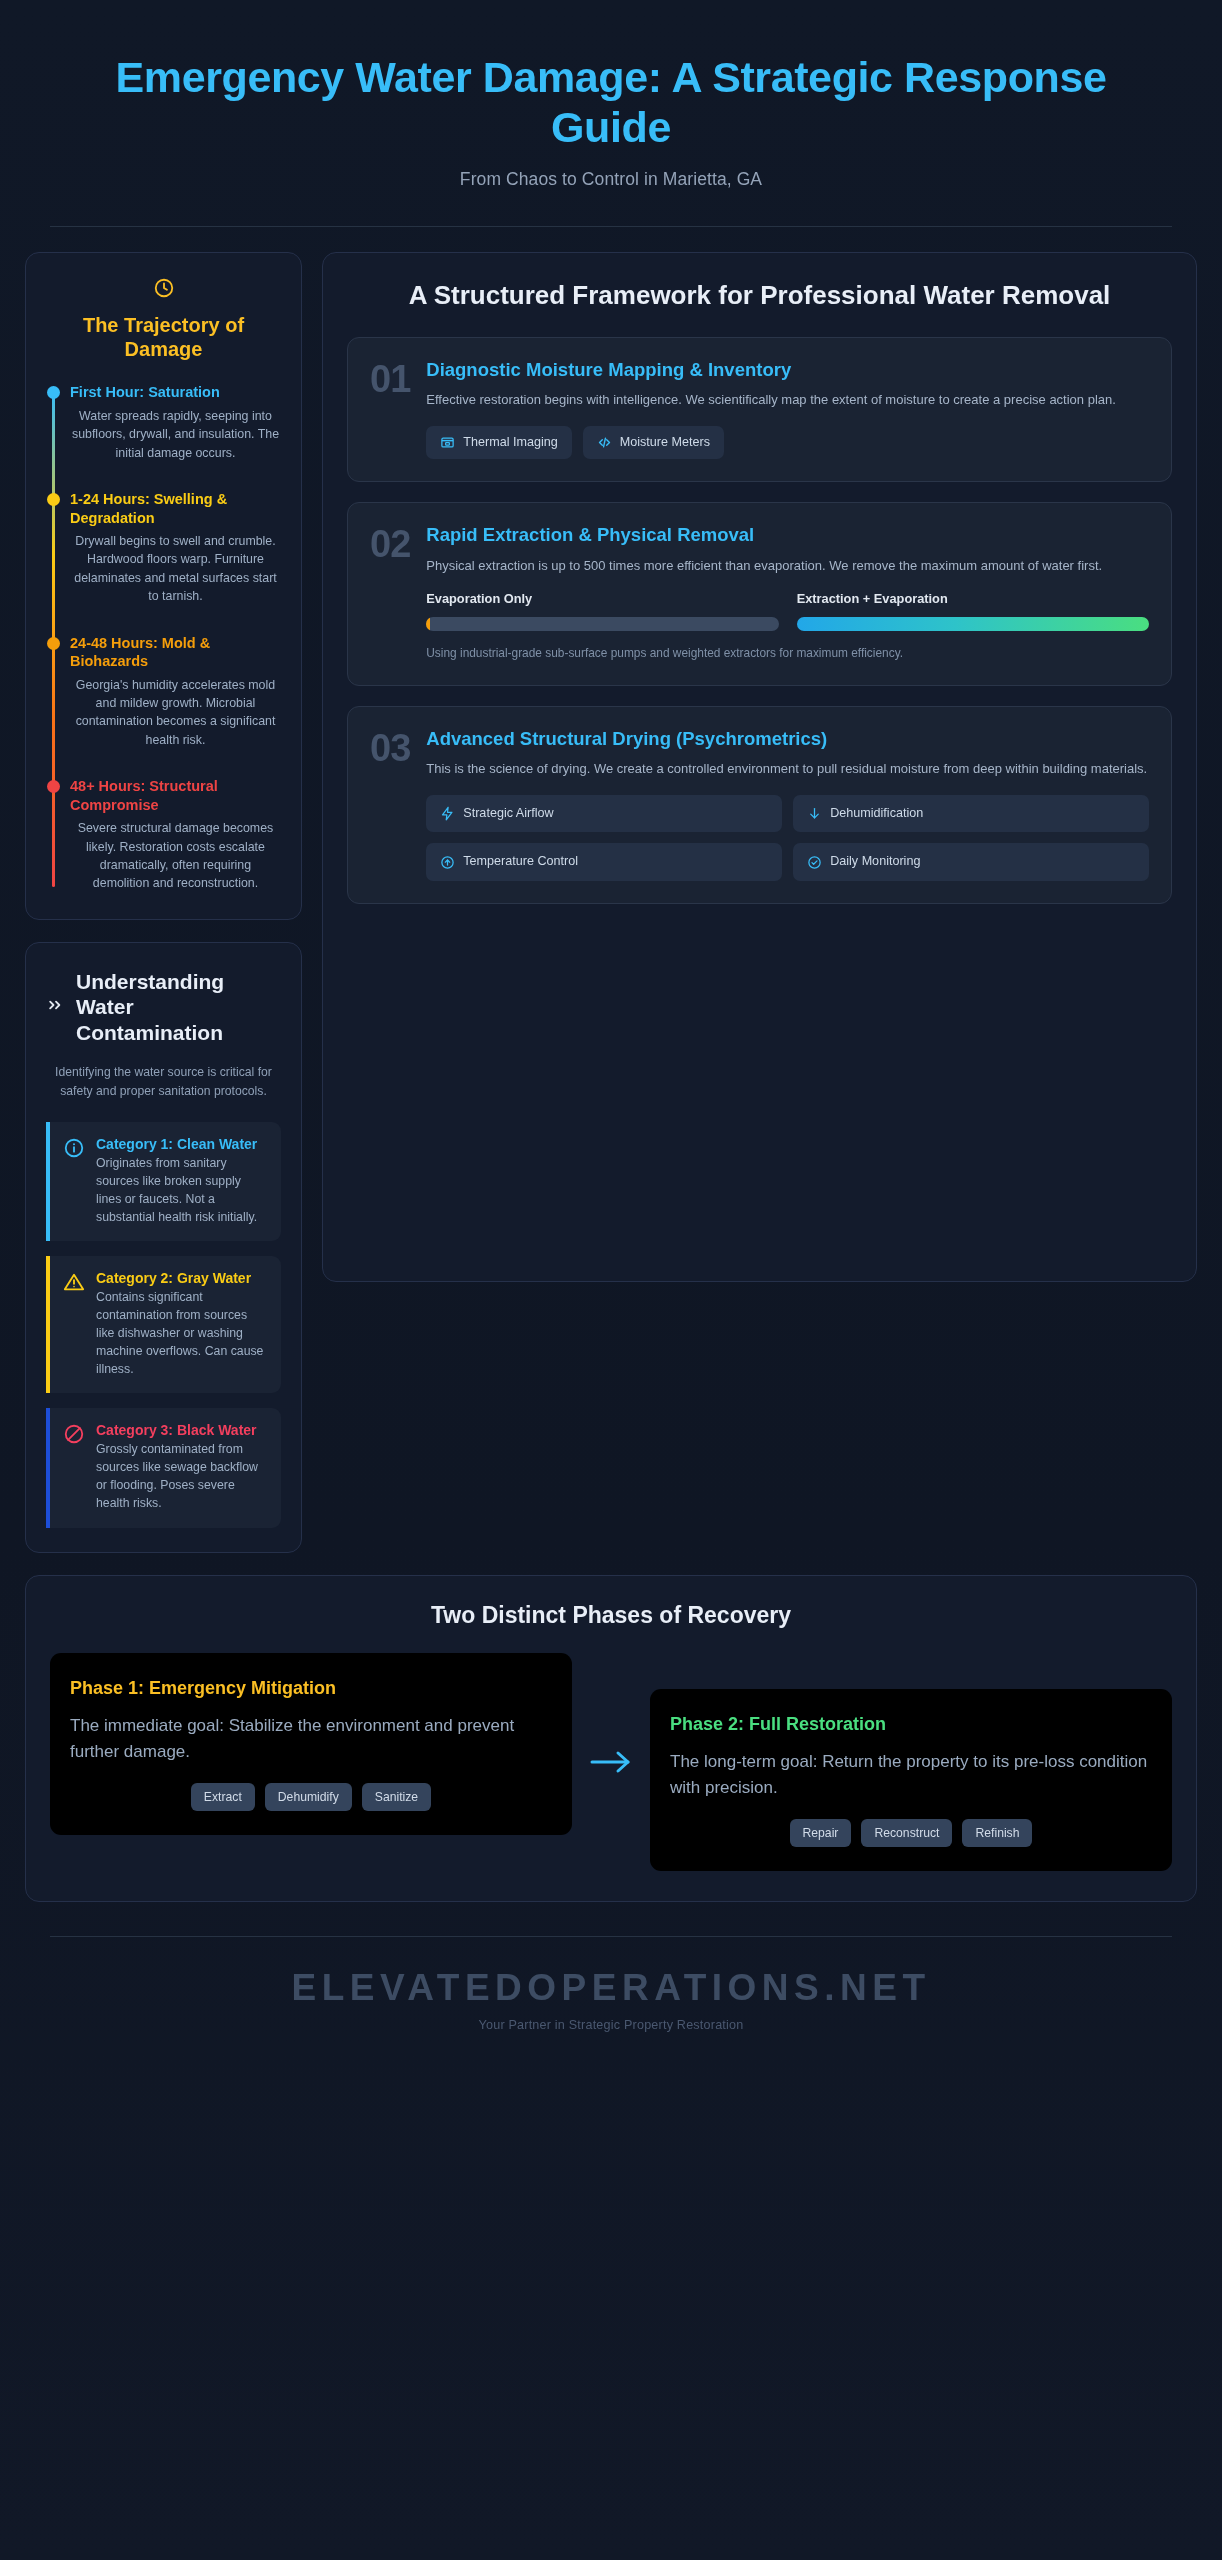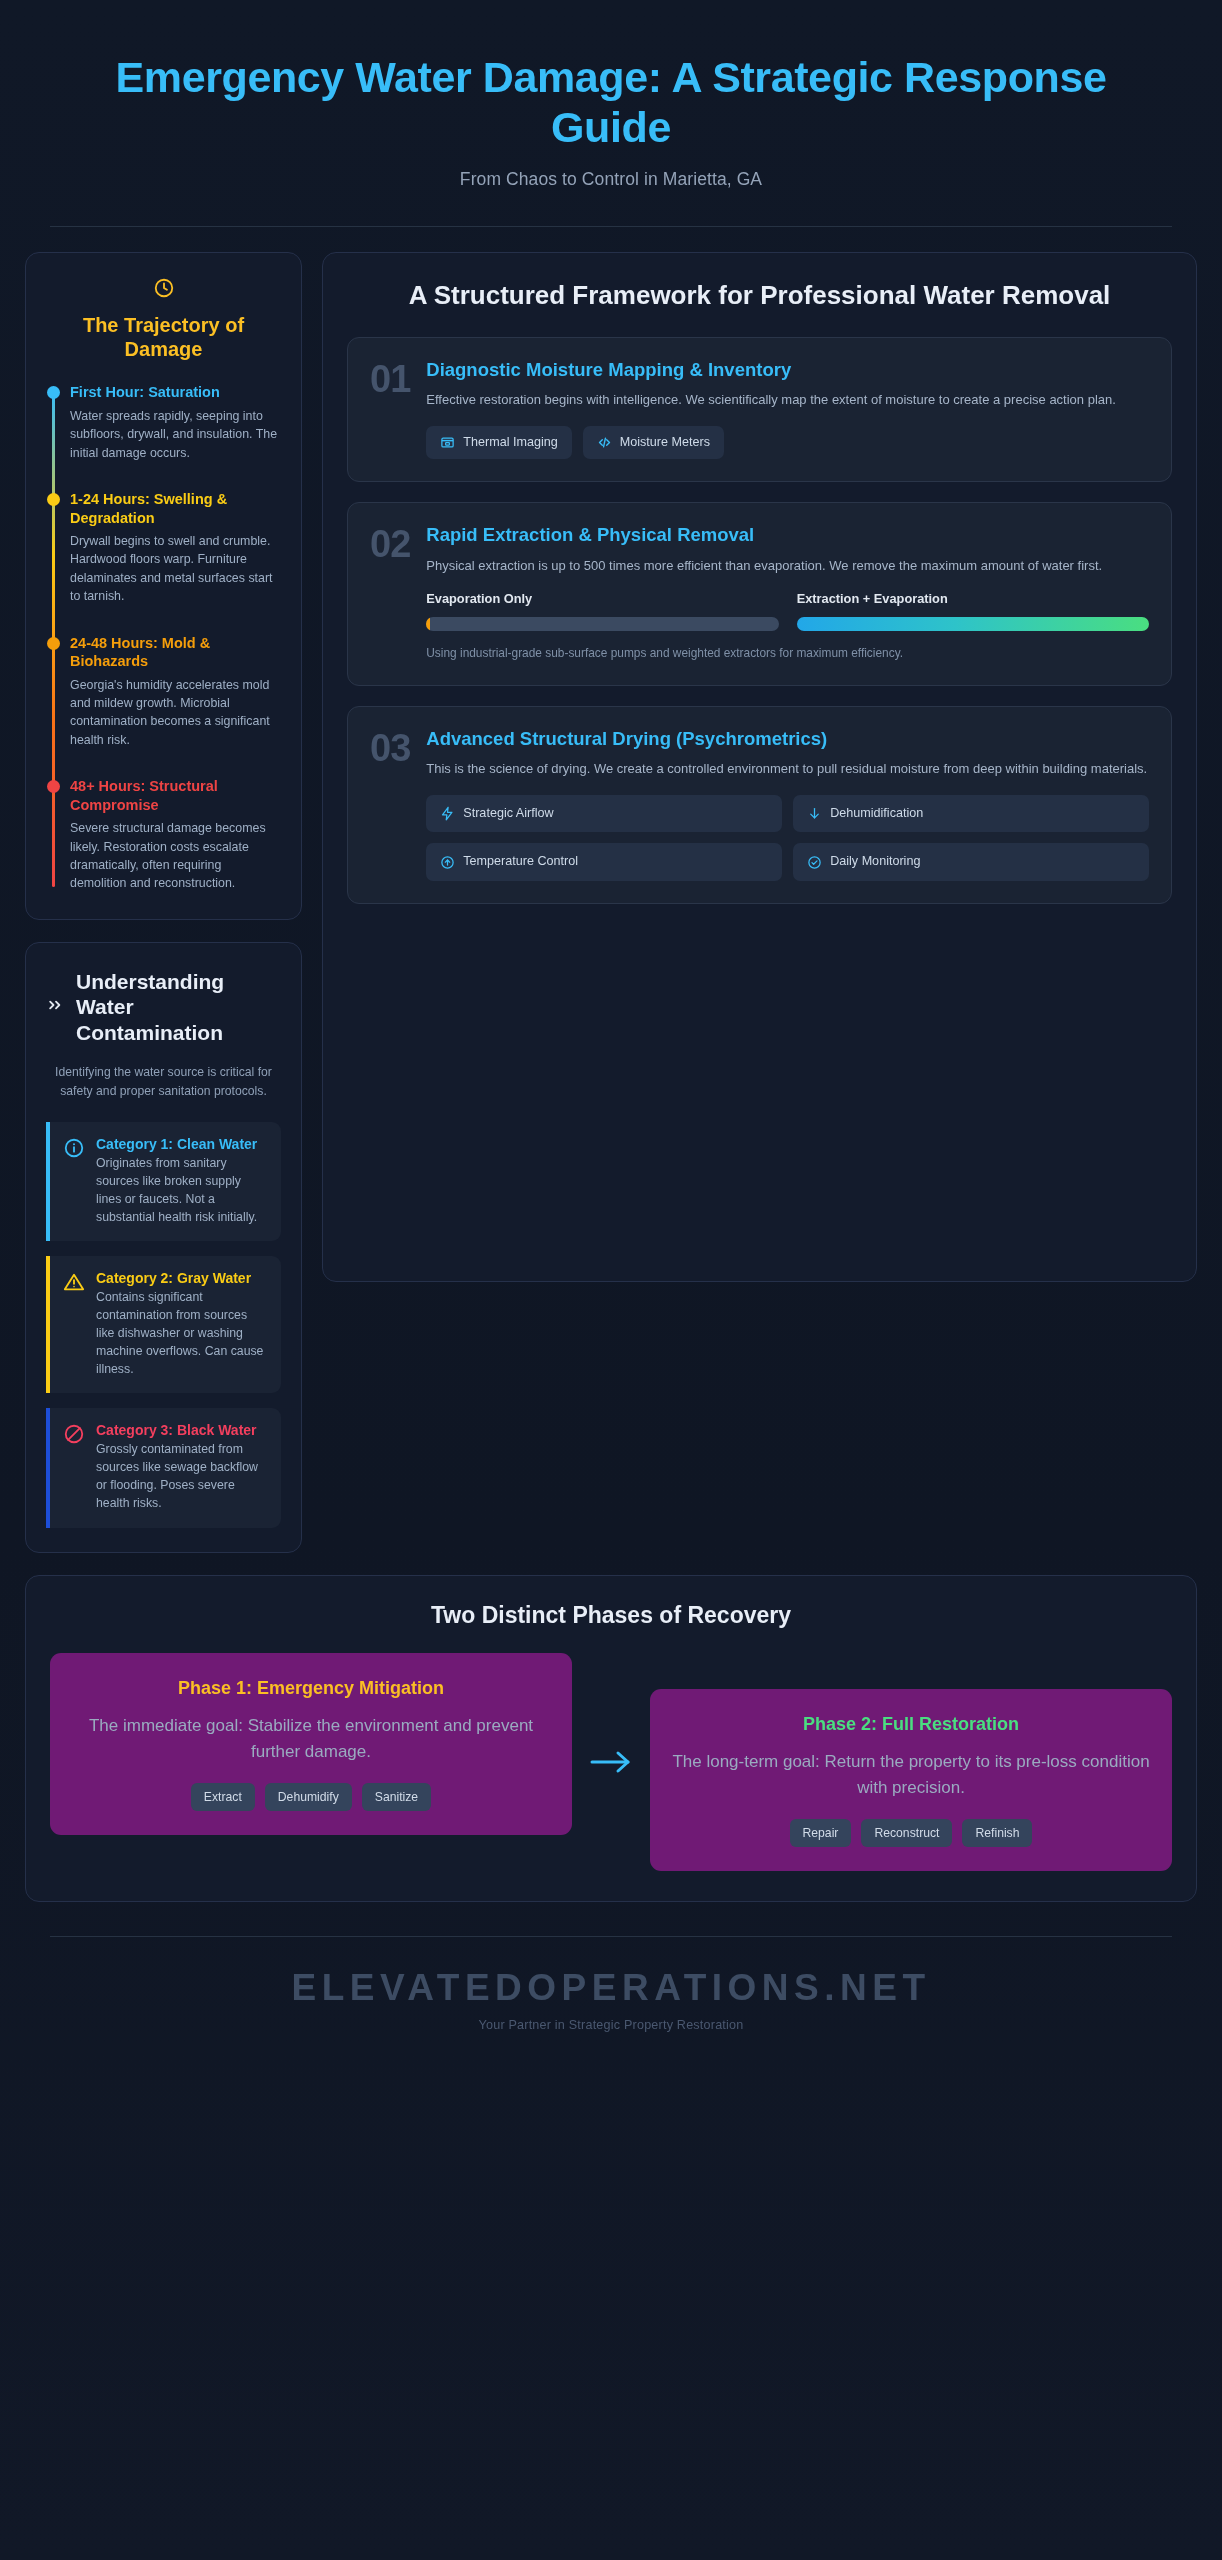--- a/index.html
+++ b/index.html
@@ -97,21 +97,21 @@
   .tl-item:last-child { margin-bottom: 0; }
   .tl-dot {
     position: absolute;
     left: -24px;
     top: 3px;
     width: 13px; height: 13px;
     border-radius: 50%;
     margin-left: 1px;
   }
   .tl-title { font-size: 14.5px; font-weight: 700; line-height: 1.28; margin-bottom: 5px; }
-  .tl-text { font-size: 12.4px; line-height: 1.48; color: #9fb0c6; }
+  .tl-text { font-size: 12.4px; line-height: 1.48; color: #9fb0c6; text-align: center; }
 
   
   .contam-card { padding: 26px 20px 24px 20px; }
   .contam-head { display: flex; align-items: center; gap: 10px; margin-bottom: 18px; }
   .contam-head .icon { flex: 0 0 20px; color: #e2e8f0; }
   .contam-head h2 {
     flex: 1;
     font-size: 21px;
     line-height: 1.22;
     font-weight: 700;
@@ -223,24 +223,23 @@
   .phases-card > h2 {
     font-size: 23px;
     font-weight: 700;
     color: #e8eef7;
     text-align: center;
     margin-bottom: 24px;
   }
   .phases-row { display: flex; align-items: center; gap: 16px; }
   .phase {
     flex: 1;
-    background: #701a75;
+    background: #000000;
     border-radius: 11px;
     padding: 24px 20px 24px 20px;
-    text-align: center;
   }
   .phase.p1 { margin-bottom: 36px; }
   .phase.p2 { margin-top: 36px; }
   .phase h3 { font-size: 18px; font-weight: 700; line-height: 1.3; margin-bottom: 13px; }
   .phase p { font-size: 17px; line-height: 1.5; color: #9aabc0; margin-bottom: 19px; }
   .chips { display: flex; justify-content: center; gap: 10px; flex-wrap: wrap; }
   .chip {
     background: #34445c;
     border-radius: 6px;
     padding: 7px 13px;

